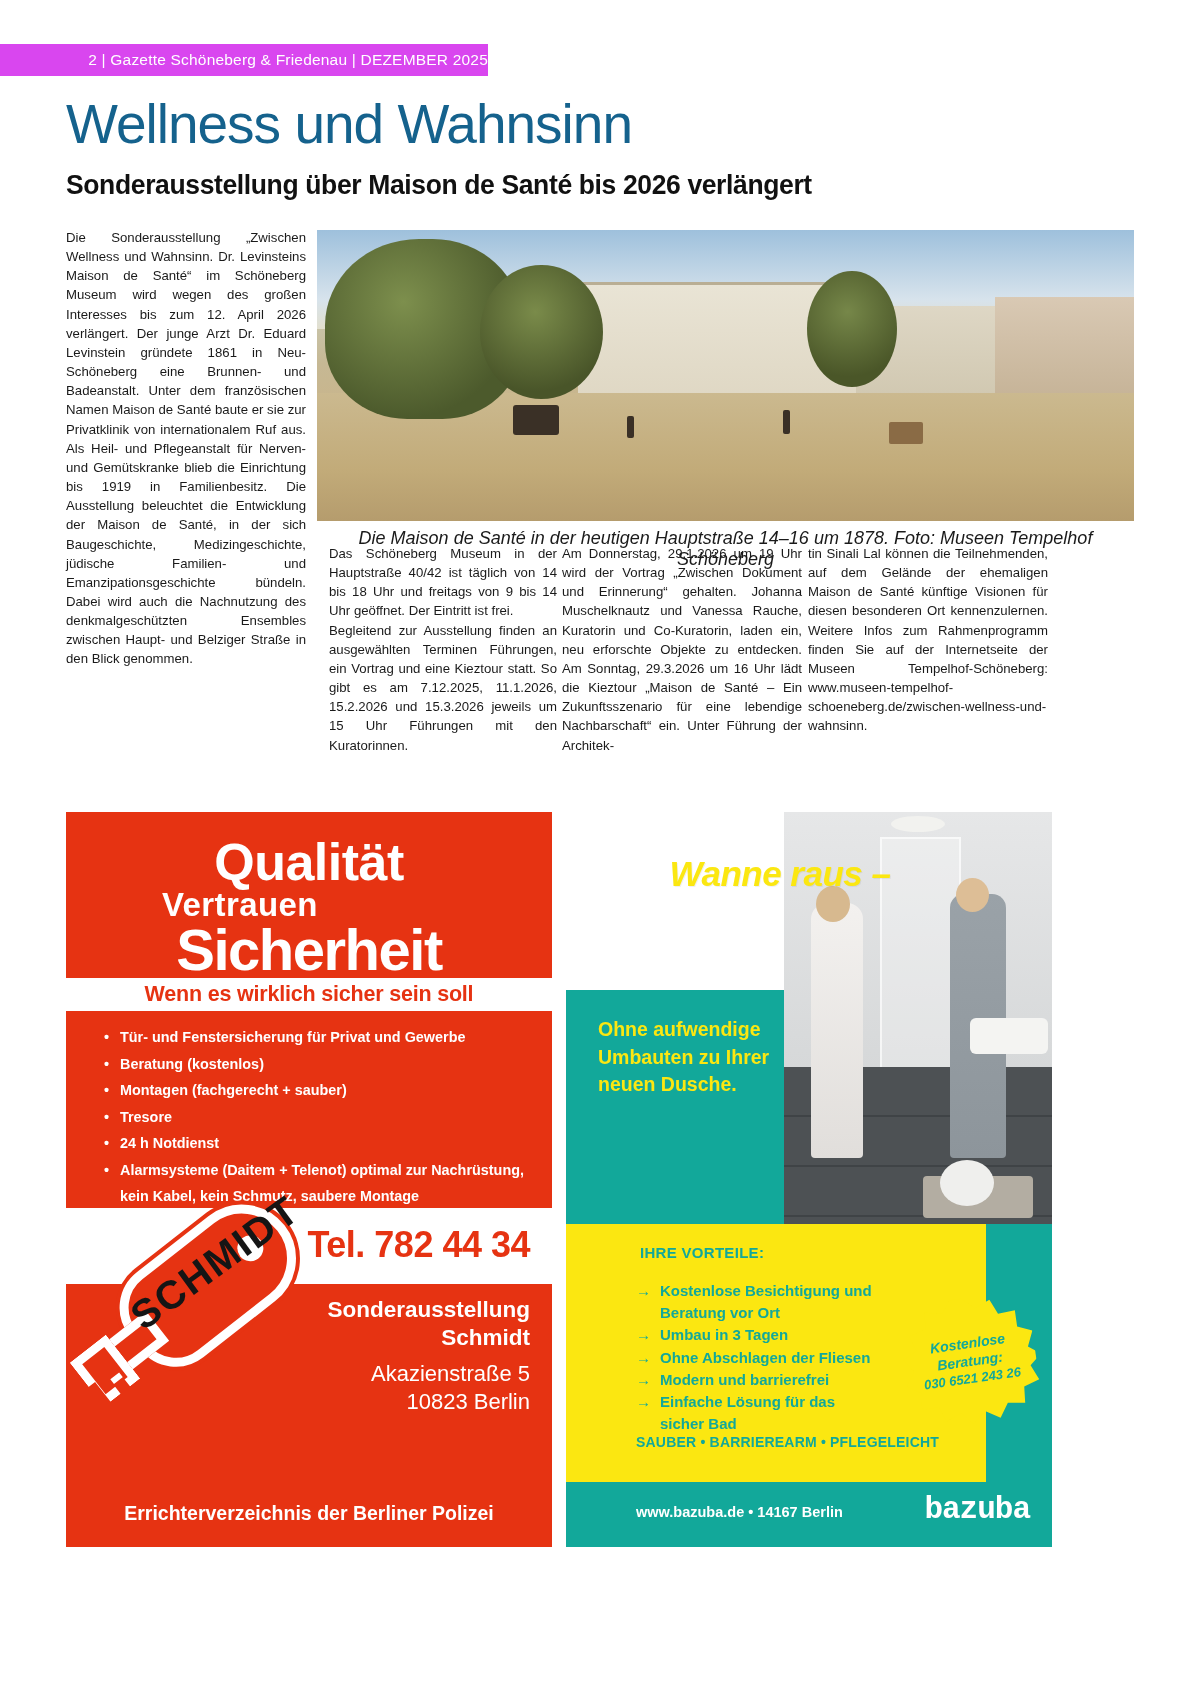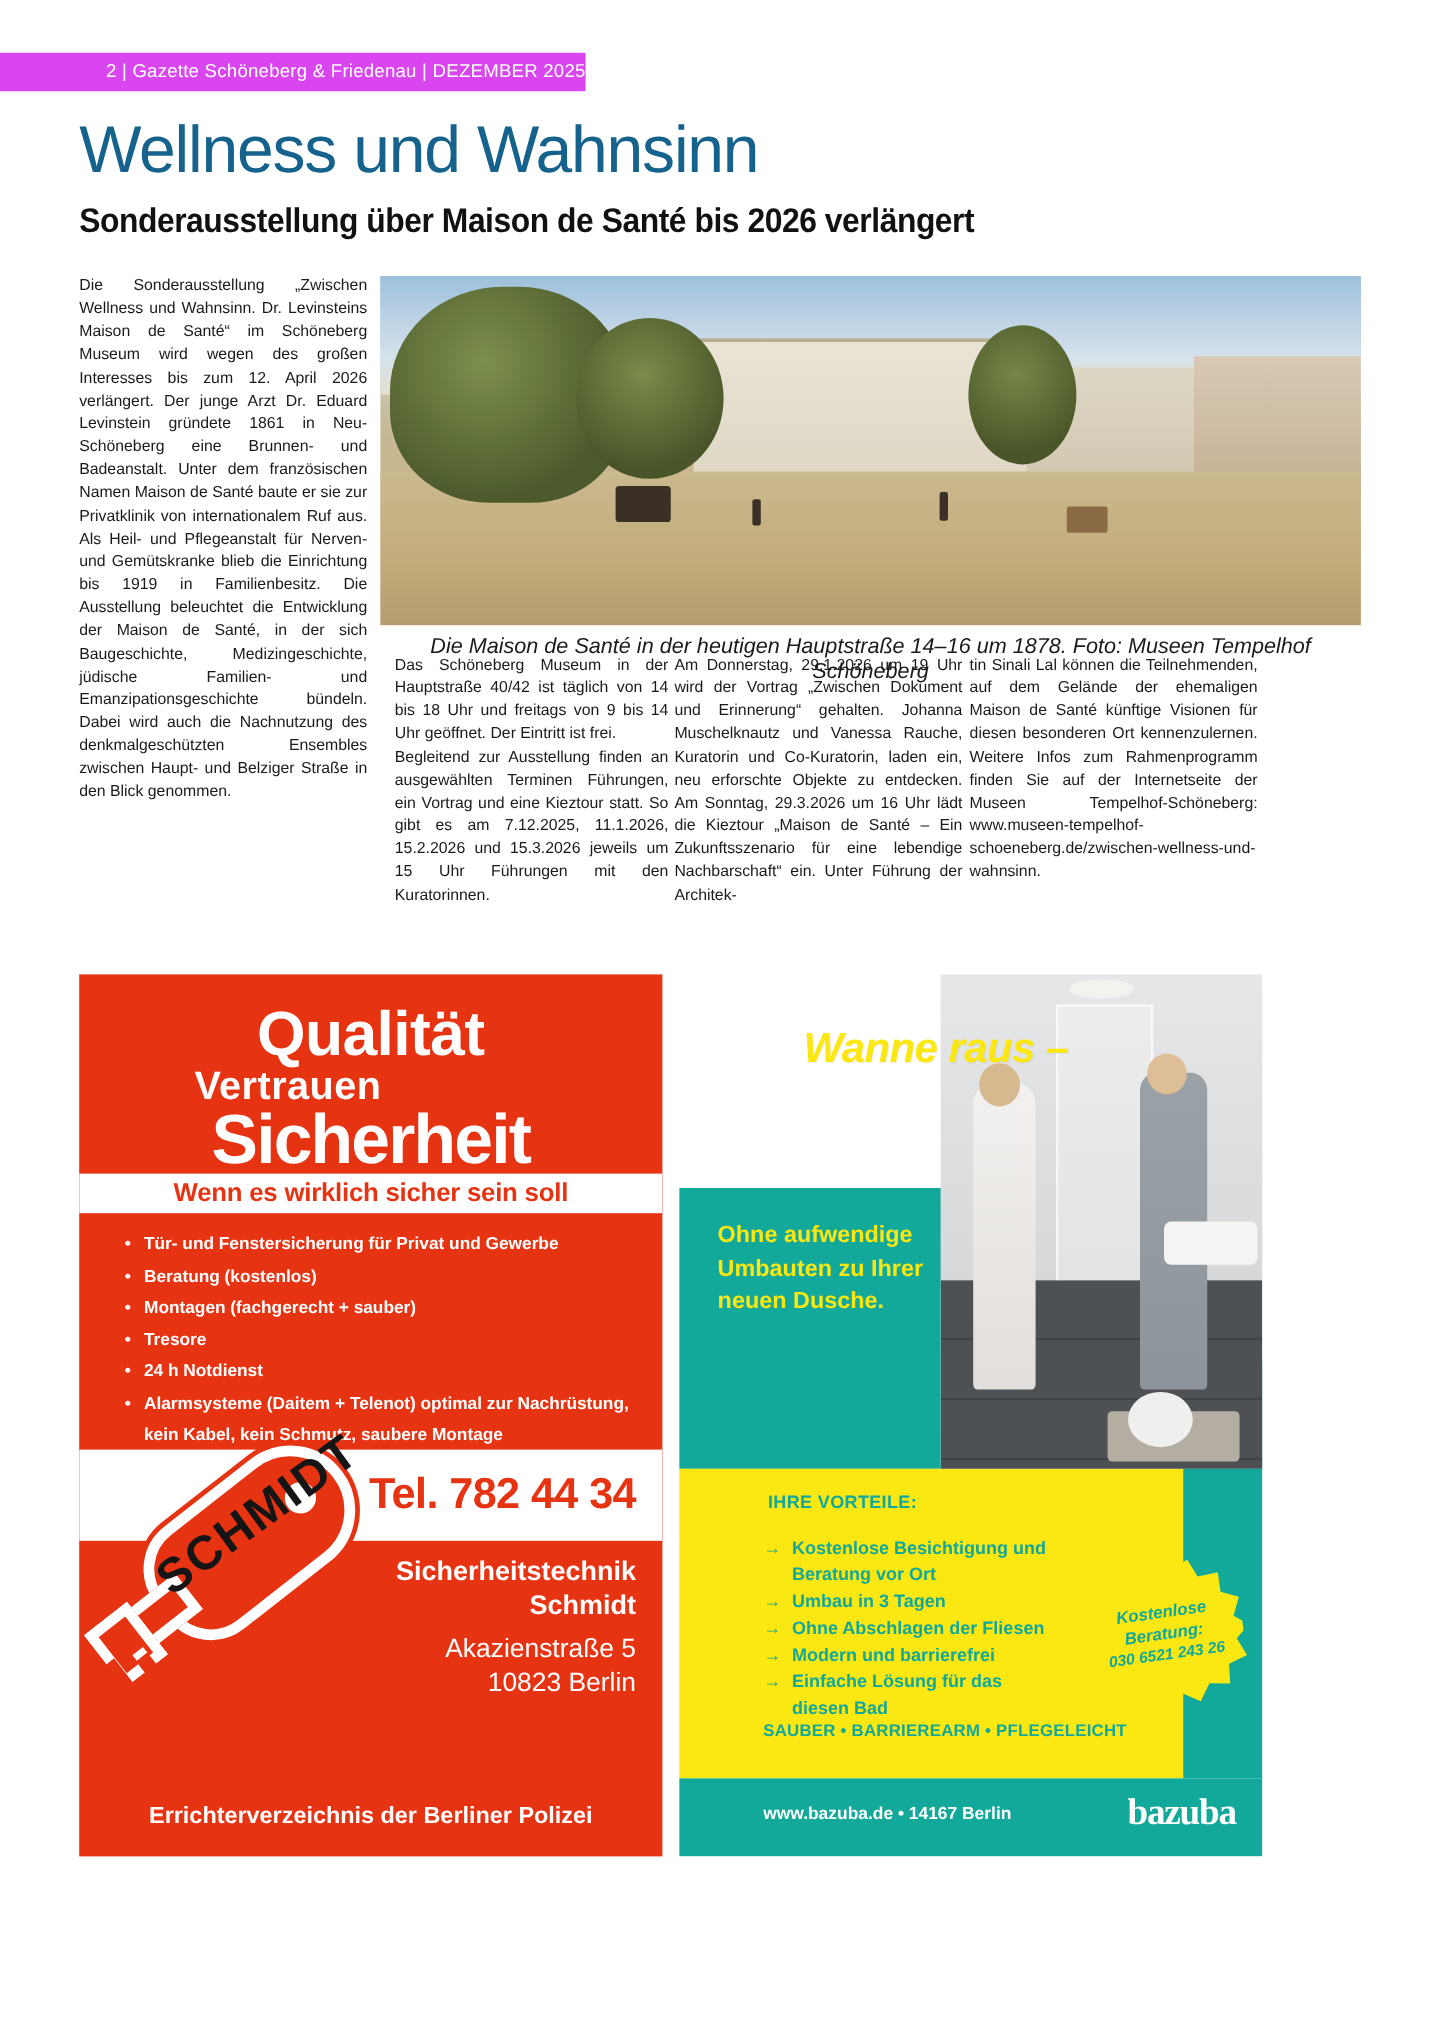--- a/index.html
+++ b/index.html
@@ -257,21 +257,21 @@
     font-family:"Liberation Sans", sans-serif;
   }
   .bz-url {
     position:absolute; left:70px; top:692px;
     color:#ffffff; font-weight:800; font-size:14.5px;
     font-family:"Liberation Sans", sans-serif;
   }
   .bz-logo {
     position:absolute; right:22px; top:680px;
     color:#ffffff; font-weight:800; font-size:31px; letter-spacing:-1px;
-    font-family:Liberation Serif, serif;
+    font-family:Liberation Mono, monospace;
   }
   .bz-badge {
     position:absolute; right:16px; top:486px; width:132px; height:126px;
     background:#fbe711;
     clip-path: polygon(50% 0%,59% 9%,71% 4%,76% 16%,89% 15%,89% 28%,100% 33%,95% 45%,
       104% 52%,95% 60%,100% 72%,88% 76%,87% 89%,74% 87%,67% 98%,56% 91%,46% 100%,
       38% 90%,26% 95%,22% 83%,9% 83%,10% 70%,0% 63%,7% 52%,0% 42%,11% 36%,7% 24%,
       20% 20%,21% 7%,34% 10%,41% 0%);
     display:flex; align-items:center; justify-content:center;
     transform: rotate(-8deg);
@@ -352,21 +352,21 @@
 
     <div class="sch-key">
       <div class="key-bow"></div>
       <div class="key-hole"></div>
       <div class="key-shaft"></div>
       <div class="key-teeth"></div>
       <div class="key-word">SCHMIDT</div>
     </div>
 
     <div class="sch-name">
-      <div>Sicherheitstechnik</div>
+      <div>Sonderausstellung</div>
       <div>Schmidt</div>
     </div>
     <div class="sch-addr">
       <div>Akazienstraße 5</div>
       <div>10823 Berlin</div>
     </div>
     <div class="sch-foot">Errichterverzeichnis der Berliner Polizei</div>
   </div>
 
   <div class="ad-right">
@@ -399,21 +399,21 @@
     <ul class="bz-list">
       <li>
         <span>Kostenlose Besichtigung und</span>
         <span class="ind">Beratung vor Ort</span>
       </li>
       <li><span>Umbau in 3 Tagen</span></li>
       <li><span>Ohne Abschlagen der Fliesen</span></li>
       <li><span>Modern und barrierefrei</span></li>
       <li>
         <span>Einfache Lösung für das</span>
-        <span class="ind">diesen Bad</span>
+        <span class="ind">sicher Bad</span>
       </li>
     </ul>
 
     <div class="bz-badge">
       <div class="bz-badge-txt">
         <span>Kostenlose</span><br>
         <span>Beratung:</span>
         <span class="small">030 6521 243 26</span>
       </div>
     </div>

